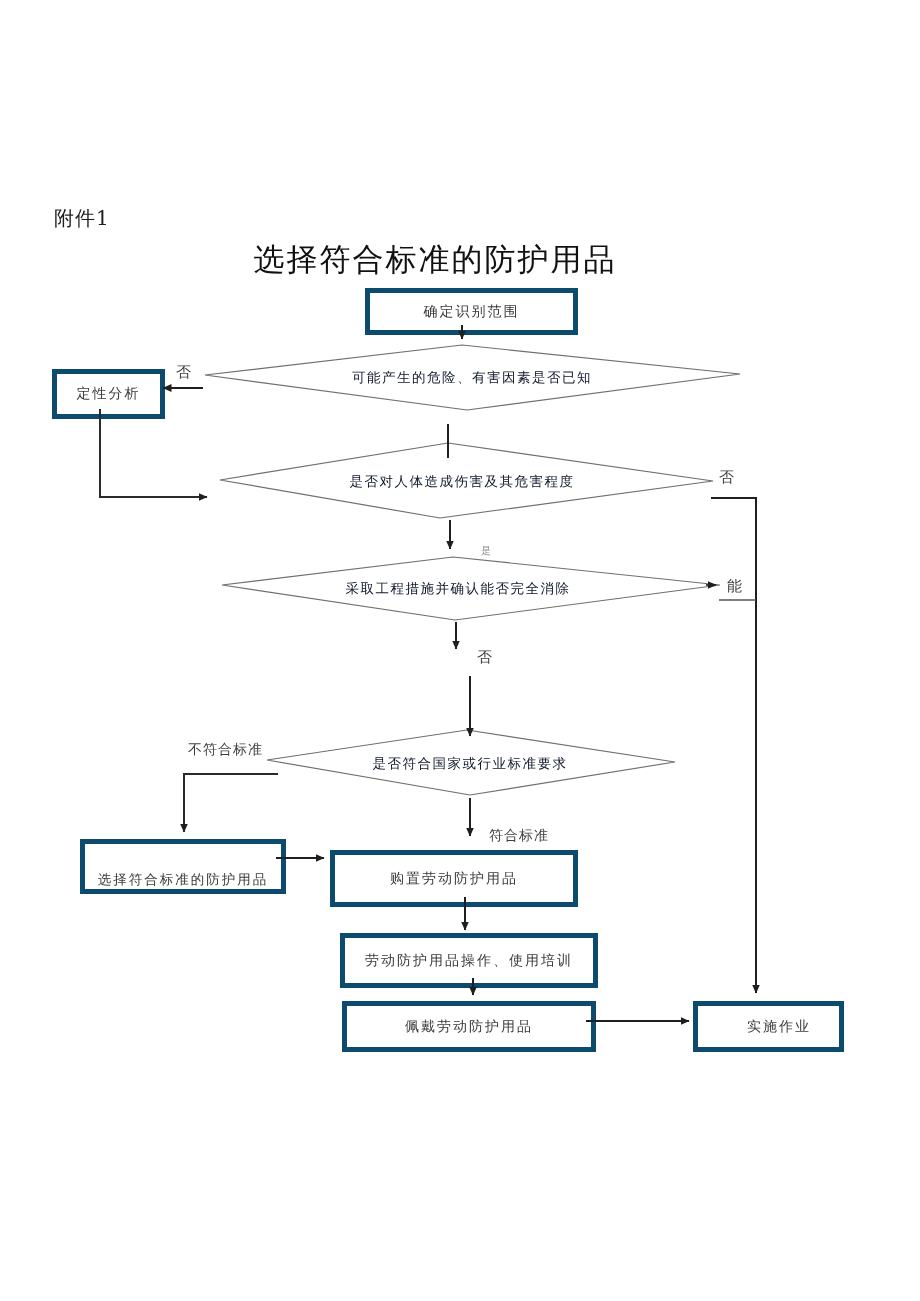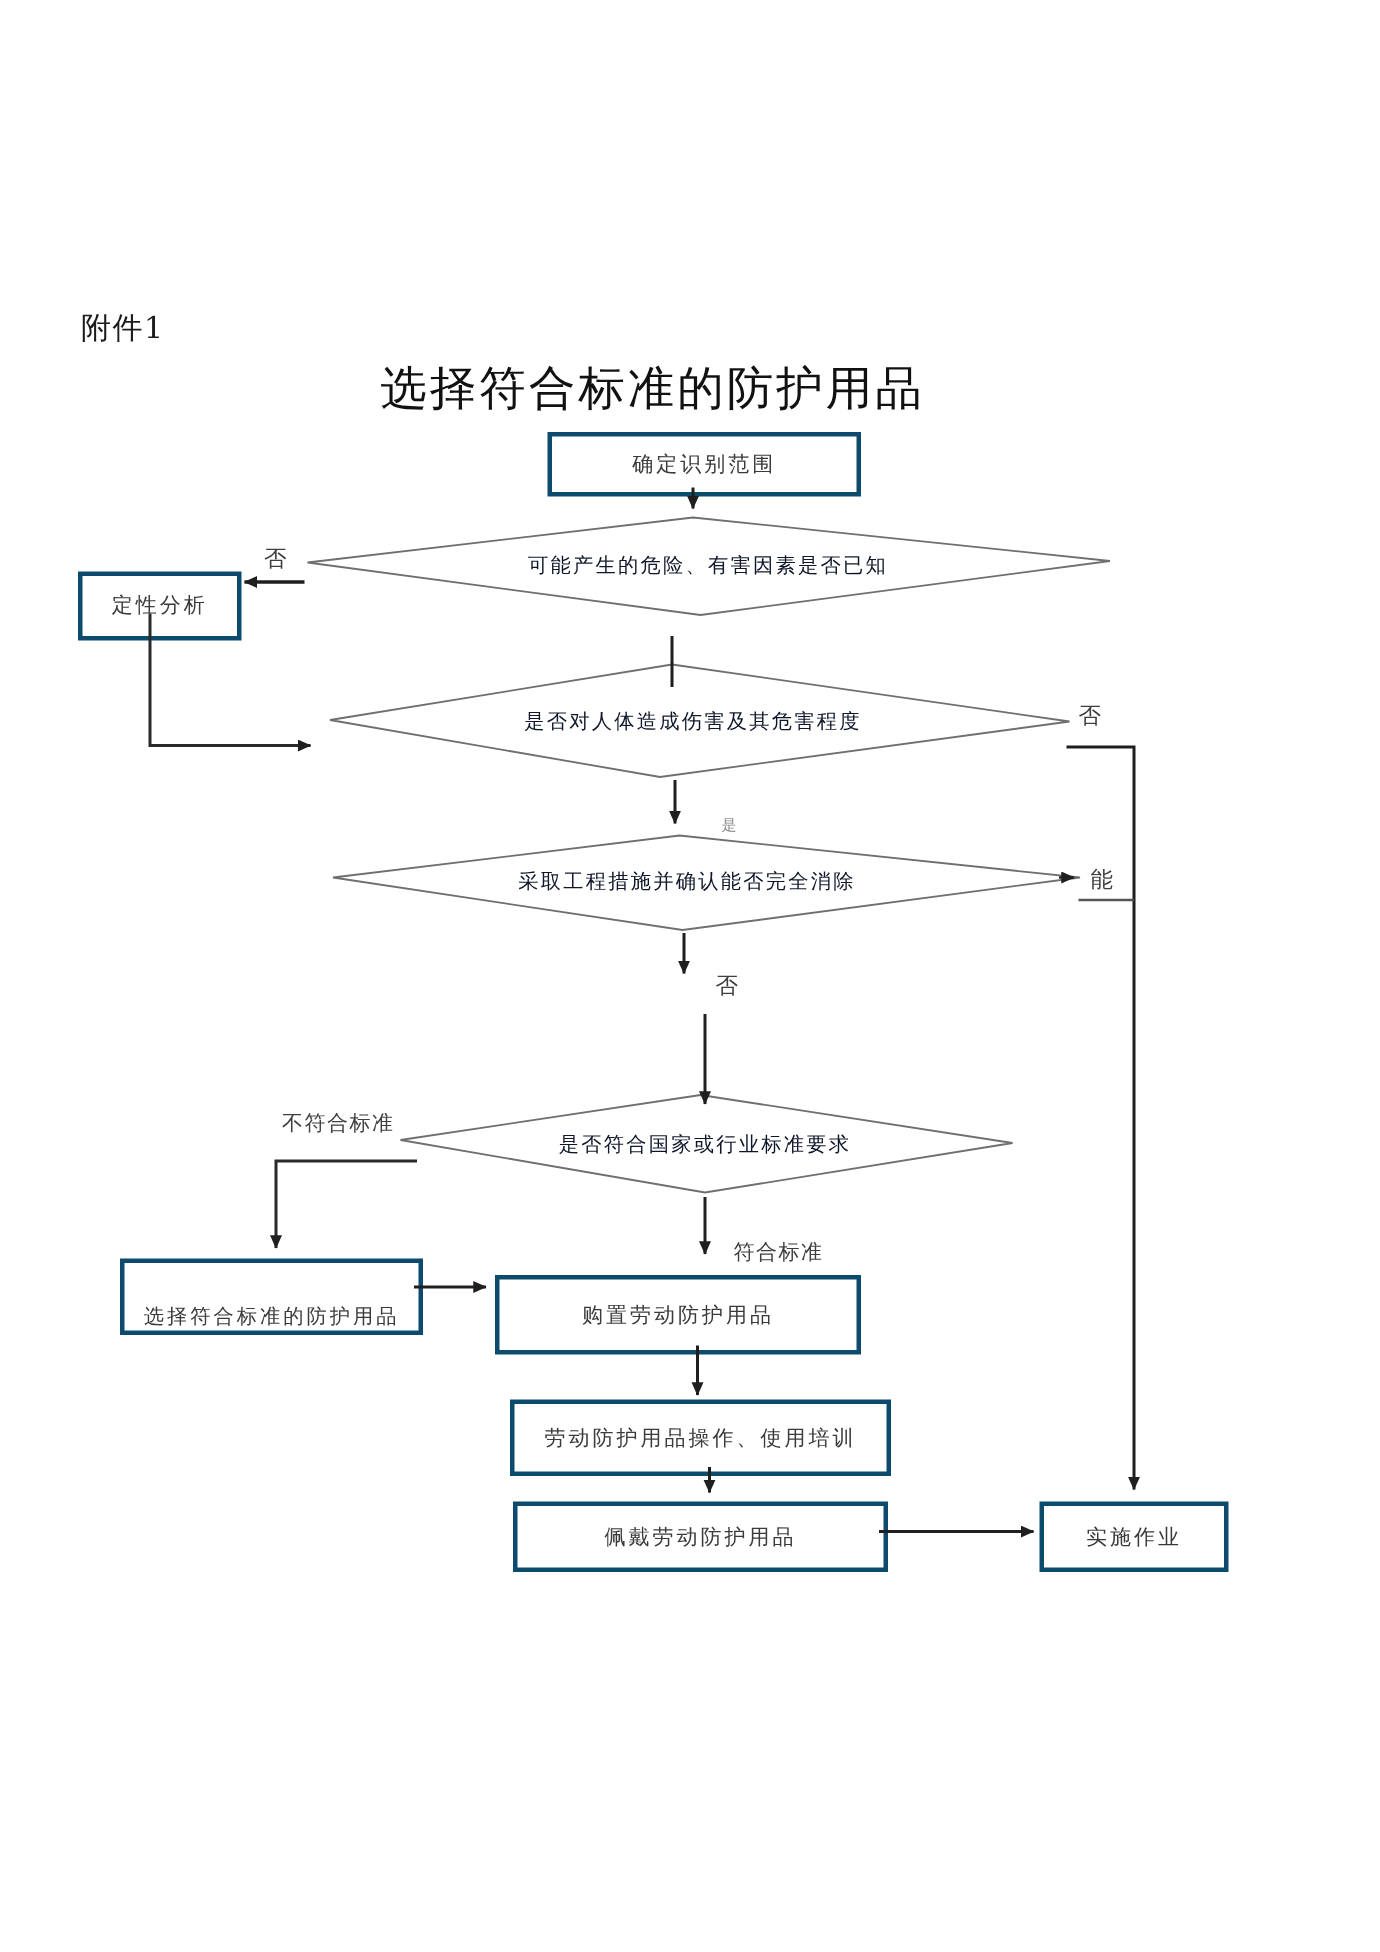--- a/index.html
+++ b/index.html
@@ -11,21 +11,21 @@
   .attachment{
     position:absolute;left:54px;top:205px;font-size:20px;color:#1c1c1c;
     font-family:"DejaVu Serif","Liberation Serif",serif;letter-spacing:1px;
   }
   .doc-title{
     position:absolute;left:235px;top:241px;width:400px;text-align:center;
     font-size:31px;line-height:36px;color:#111;letter-spacing:2px;
     font-family:"DejaVu Serif","Liberation Serif",serif;font-weight:500;
   }
   .flow-box{
-    position:absolute;background:#fff;border:3px solid #0c4a6e;
+    position:absolute;background:#fff;border:5px solid #0c4a6e;
     display:flex;align-items:center;justify-content:center;
     font-size:14px;letter-spacing:2px;color:#3a3a3a;z-index:1;
   }
   svg.wires{position:absolute;left:0;top:0;z-index:2;}
   .lbl{position:absolute;z-index:3;font-size:15px;color:#3f3f3f;letter-spacing:1px;line-height:18px;}
   .dlabel{
     position:absolute;z-index:3;text-align:center;font-size:13.5px;
     letter-spacing:1.5px;color:#0f172a;line-height:18px;
   }
   .tiny{font-size:10px;color:#8a8a8a;}
@@ -35,42 +35,42 @@
 
 <div class="page">
 
   <div class="attachment">附件1</div>
   <div class="doc-title">选择符合标准的防护用品</div>
 
   <div class="flow-box" style="left:365px;top:288px;width:203px;height:37px;">
     <span>确定识别范围</span>
   </div>
 
-  <div class="flow-box" style="left:52px;top:381px;width:103px;height:40px;">
+  <div class="flow-box" style="left:52px;top:369px;width:103px;height:40px;">
     <span>定性分析</span>
   </div>
 
 
   <div class="flow-box" style="left:80px;top:839px;width:196px;height:45px;font-size:13.5px;align-items:flex-end;">
     <span>选择符合标准的防护用品</span>
   </div>
 
   <div class="flow-box" style="left:330px;top:850px;width:238px;height:47px;justify-content:center;">
     <span>购置劳动防护用品</span>
   </div>
 
   <div class="flow-box" style="left:340px;top:933px;width:248px;height:45px;">
     <span>劳动防护用品操作、使用培训</span>
   </div>
 
   <div class="flow-box" style="left:342px;top:1001px;width:244px;height:41px;">
     <span>佩戴劳动防护用品</span>
   </div>
 
-  <div class="flow-box" style="left:693px;top:1001px;width:120px;height:41px;">
+  <div class="flow-box" style="left:693px;top:1001px;width:120px;height:41px;padding-left:21px;">
     <span>实施作业</span>
   </div>
 
   <svg class="wires" width="920" height="1301" viewBox="0 0 920 1301">
     <defs>
       <marker id="ah" markerWidth="12" markerHeight="10" refX="8.5" refY="4" orient="auto" markerUnits="userSpaceOnUse">
         <path d="M0,0 L9,4 L0,8 z" fill="#1f1f1f"></path>
       </marker>
     </defs>
 

